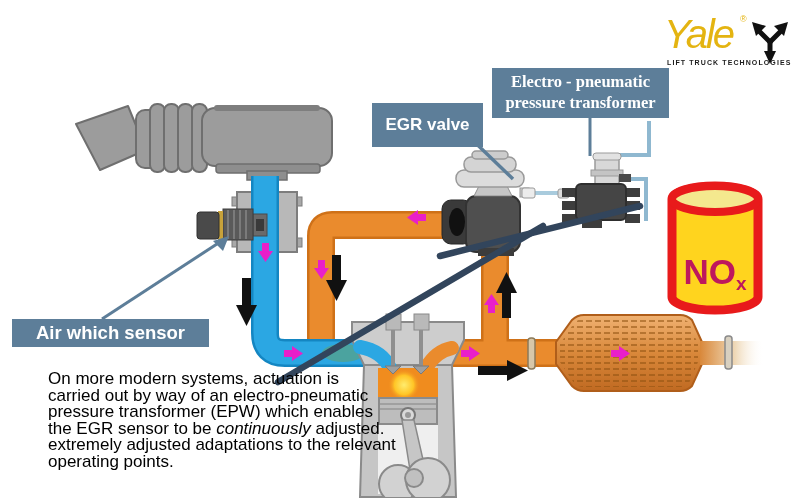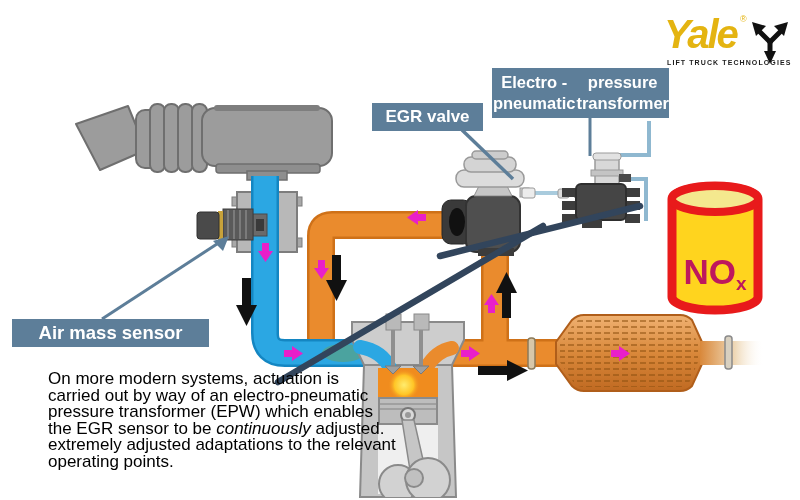--- a/index.html
+++ b/index.html
@@ -2,25 +2,25 @@
 <html><head>
 <meta charset="utf-8">
 <style>
   html,body{margin:0;padding:0;background:#fff;}
   .stage{position:relative;width:800px;height:500px;background:#ffffff;overflow:hidden;
          font-family:"Liberation Sans",sans-serif;}
   .stage svg{position:absolute;left:0;top:0;}
   .tag{position:absolute;background:#5d7e99;color:#ffffff;font-weight:bold;
        display:flex;align-items:center;justify-content:center;text-align:center;
        line-height:1.25;}
-  .tag-egr{left:372px;top:103px;width:111px;height:28px;font-size:17px;}
-  .tag-epw{left:492px;top:68px;width:177px;height:50px;font-size:16.5px;flex-direction:row;}
+  .tag-egr{left:372px;top:103px;width:111px;height:44px;font-size:17px;}
+  .tag-epw{left:492px;top:68px;width:177px;height:50px;font-size:16.5px;flex-direction:column;font-family:Liberation Serif, serif;}
   .tag-ams{left:12px;top:319px;width:197px;height:28px;font-size:18.5px;}
   .brand{position:absolute;left:664px;top:10px;width:130px;height:60px;}
-  .brand-word{position:absolute;left:0;top:2px;font-size:40px;font-weight:bold;font-style:italic;
+  .brand-word{position:absolute;left:0;top:2px;font-size:40px;font-weight:normal;font-style:italic;
               color:#e4b411;letter-spacing:-2px;}
   .brand-reg{position:absolute;left:76px;top:4px;font-size:9px;color:#e4b411;font-style:normal;}
   .brand-mark{position:absolute;left:84px;top:6px;}
   .brand-tag{position:absolute;left:3px;top:49px;font-size:7px;font-weight:bold;letter-spacing:1.1px;
              color:#1c1c1c;white-space:nowrap;}
   .nox-text{position:absolute;left:672px;top:252px;width:86px;text-align:center;color:#be185d;
             font-weight:bold;}
   .nox-main{font-size:35px;letter-spacing:0px;}
   .nox-sub{font-size:19px;vertical-align:-6px;}
   .para{position:absolute;left:48px;top:371px;font-size:17px;line-height:16.6px;color:#000000;}
@@ -252,21 +252,21 @@
 </svg>
 
 <div class="tag tag-egr">
   <span>EGR valve</span>
 </div>
 <div class="tag tag-epw">
   <span>Electro - pneumatic</span>
   <span>pressure transformer</span>
 </div>
 <div class="tag tag-ams">
-  <span>Air mass sensor</span>
+  <span>Air which sensor</span>
 </div>
 
 <div class="nox-text">
   <span class="nox-main">NO</span><span class="nox-sub">x</span>
 </div>
 
 <div class="brand">
   <span class="brand-word">Yale</span>
   <span class="brand-reg">®</span>
   <span class="brand-mark">

